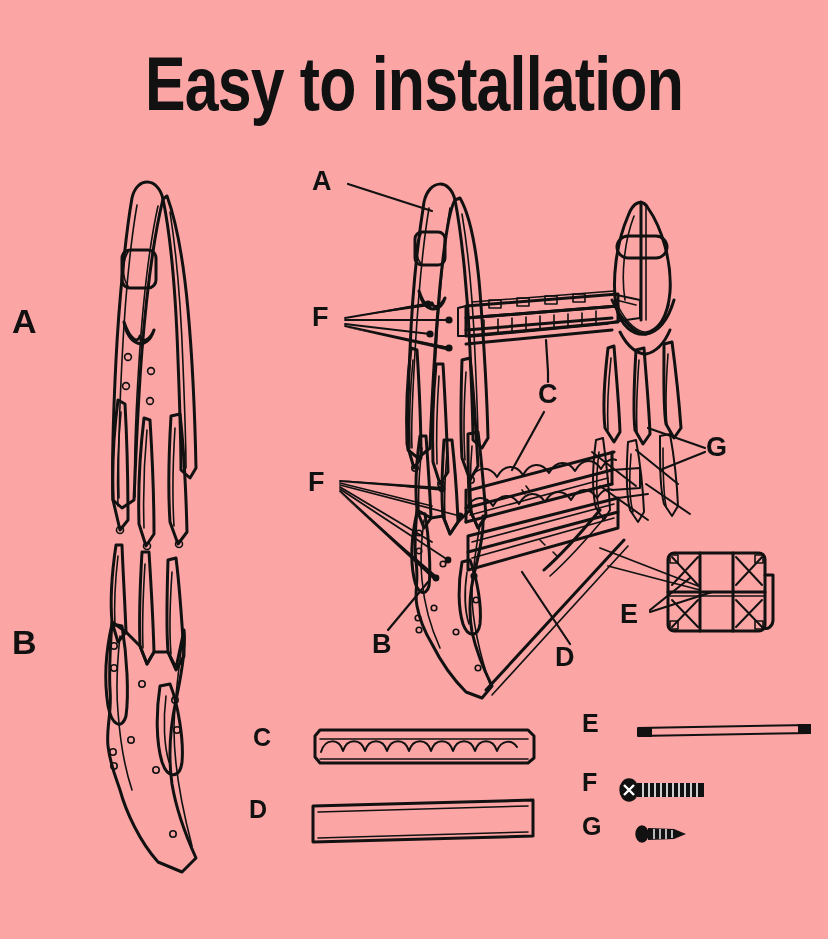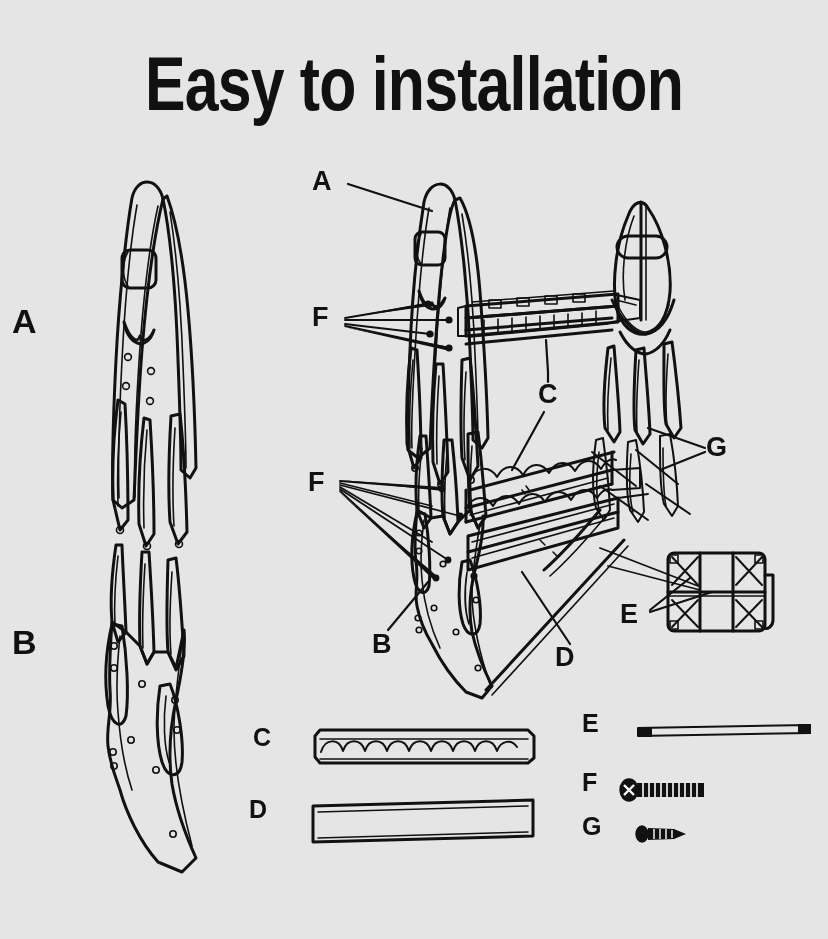--- a/index.html
+++ b/index.html
@@ -8,21 +8,21 @@
     background: #ffffff;
   }
   body {
     font-family: "Liberation Sans", sans-serif;
     color: #000000;
   }
   #page {
     position: relative;
     width: 828px;
     height: 939px;
-    background: #e5e5e5;
+    background: #fca5a5;
     overflow: hidden;
   }
   
   .title {
     position: absolute;
     left: 0;
     top: 44px;
     width: 828px;
     text-align: center;
     font-family: "Liberation Sans", sans-serif;

